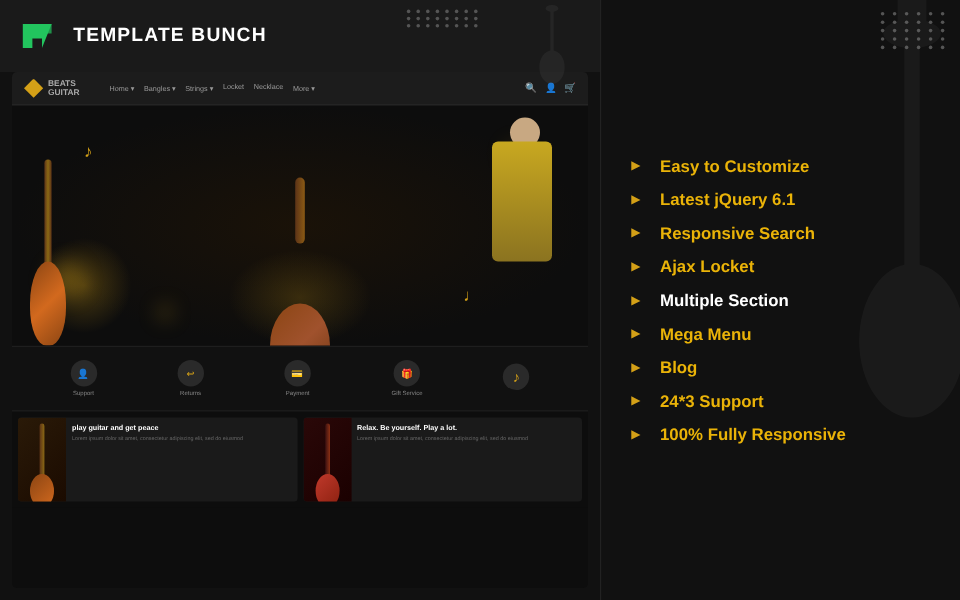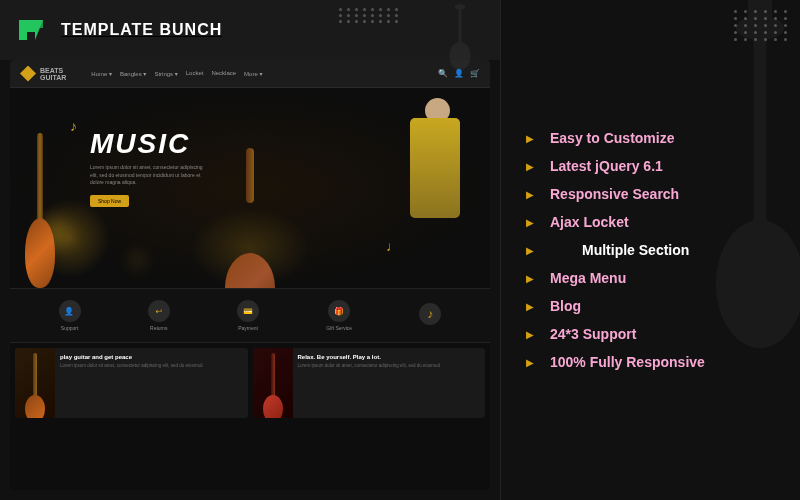--- a/index.html
+++ b/index.html
@@ -23,21 +23,20 @@
     }
 
     
     .top-bar {
       background: #1a1a1a;
       height: 60px;
       display: flex;
       align-items: center;
       padding: 0 15px;
       gap: 10px;
-      text-decoration: underline;
     }
 
     .logo-icon {
       width: 36px;
       height: 36px;
     }
 
     .logo-text {
       color: white;
       font-size: 16px;
@@ -442,29 +441,28 @@
     }
 
     .feature-arrow {
       color: #d4a017;
       font-size: 10px;
       flex-shrink: 0;
       width: 14px;
     }
 
     .feature-text {
-      color: #f9a8d4;
+      color: #eab308;
       font-size: 14px;
       font-weight: 600;
     }
 
     .feature-text.highlight {
       color: #ffffff;
       font-weight: 700;
-      margin-left: 32px;
     }
 
     
     .bokeh {
       position: absolute;
       border-radius: 50%;
       filter: blur(8px);
       pointer-events: none;
     }
   </style>
@@ -537,25 +535,20 @@
 
       <div class="bokeh" style="left:30px;bottom:40px;width:30px;height:30px;background:rgba(212,160,23,0.3);"></div>
       <div class="bokeh" style="left:120px;bottom:20px;width:15px;height:15px;background:rgba(212,160,23,0.2);"></div>
       <div class="bokeh" style="right:50px;top:30px;width:20px;height:20px;background:rgba(212,160,23,0.15);"></div>
 
       <div class="guitar-left">
         <div class="guitar-left-neck"></div>
         <div class="guitar-left-body"></div>
       </div>
 
-      <div class="hero-text">
-        <div class="hero-title">MUSIC</div>
-        <div class="hero-subtitle">Lorem ipsum dolor sit amet, consectetur adipiscing elit, sed do eiusmod tempor incididunt ut labore et dolore magna aliqua.</div>
-        <div class="hero-btn">Shop Now</div>
-      </div>
 
       <div class="music-note note-left">♪</div>
 
       <div class="mandolin-center">
         <div class="mandolin-neck"></div>
         <div class="mandolin-body"></div>
       </div>
 
       <div class="person-violin">
         <div class="person-head"></div>

